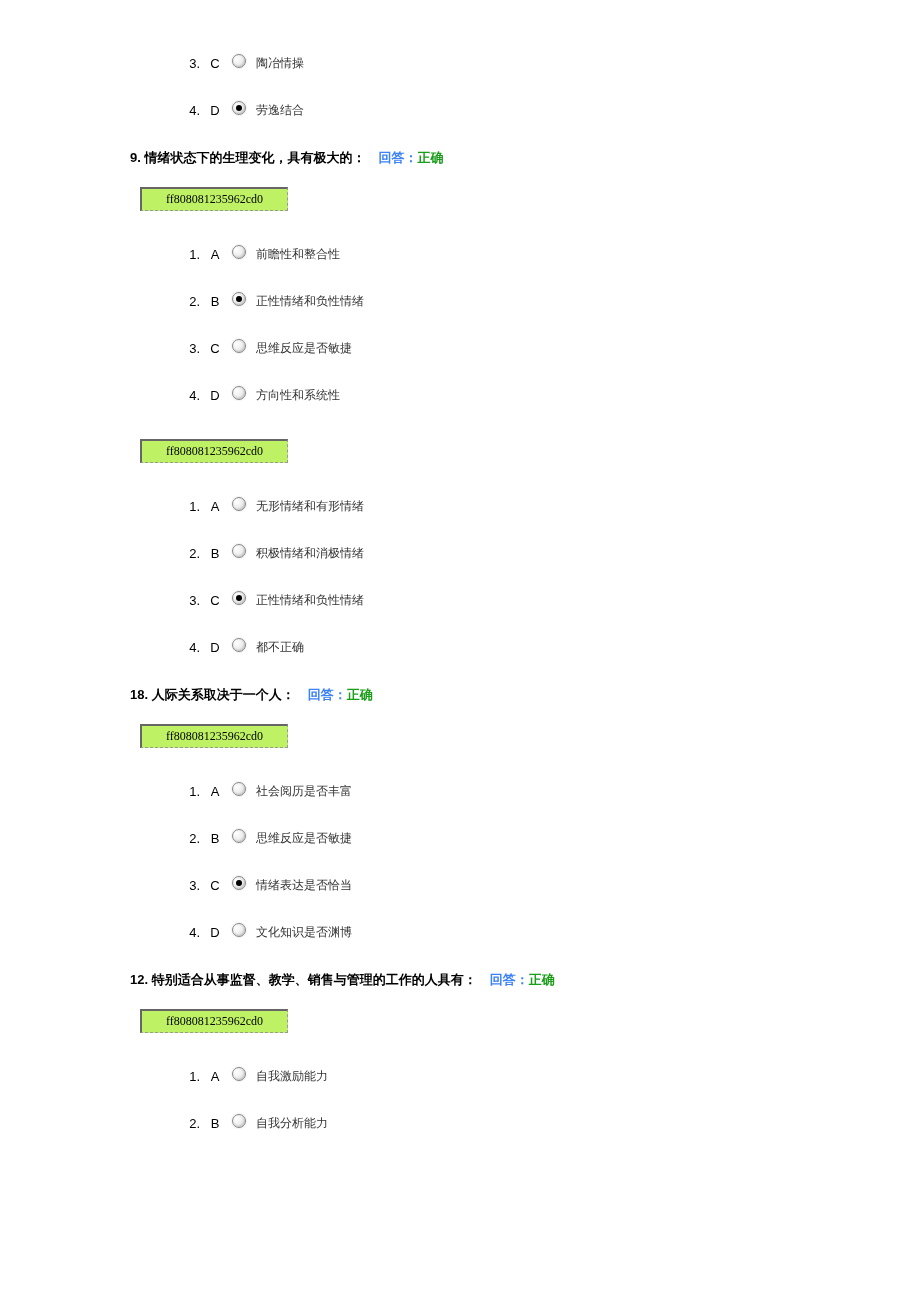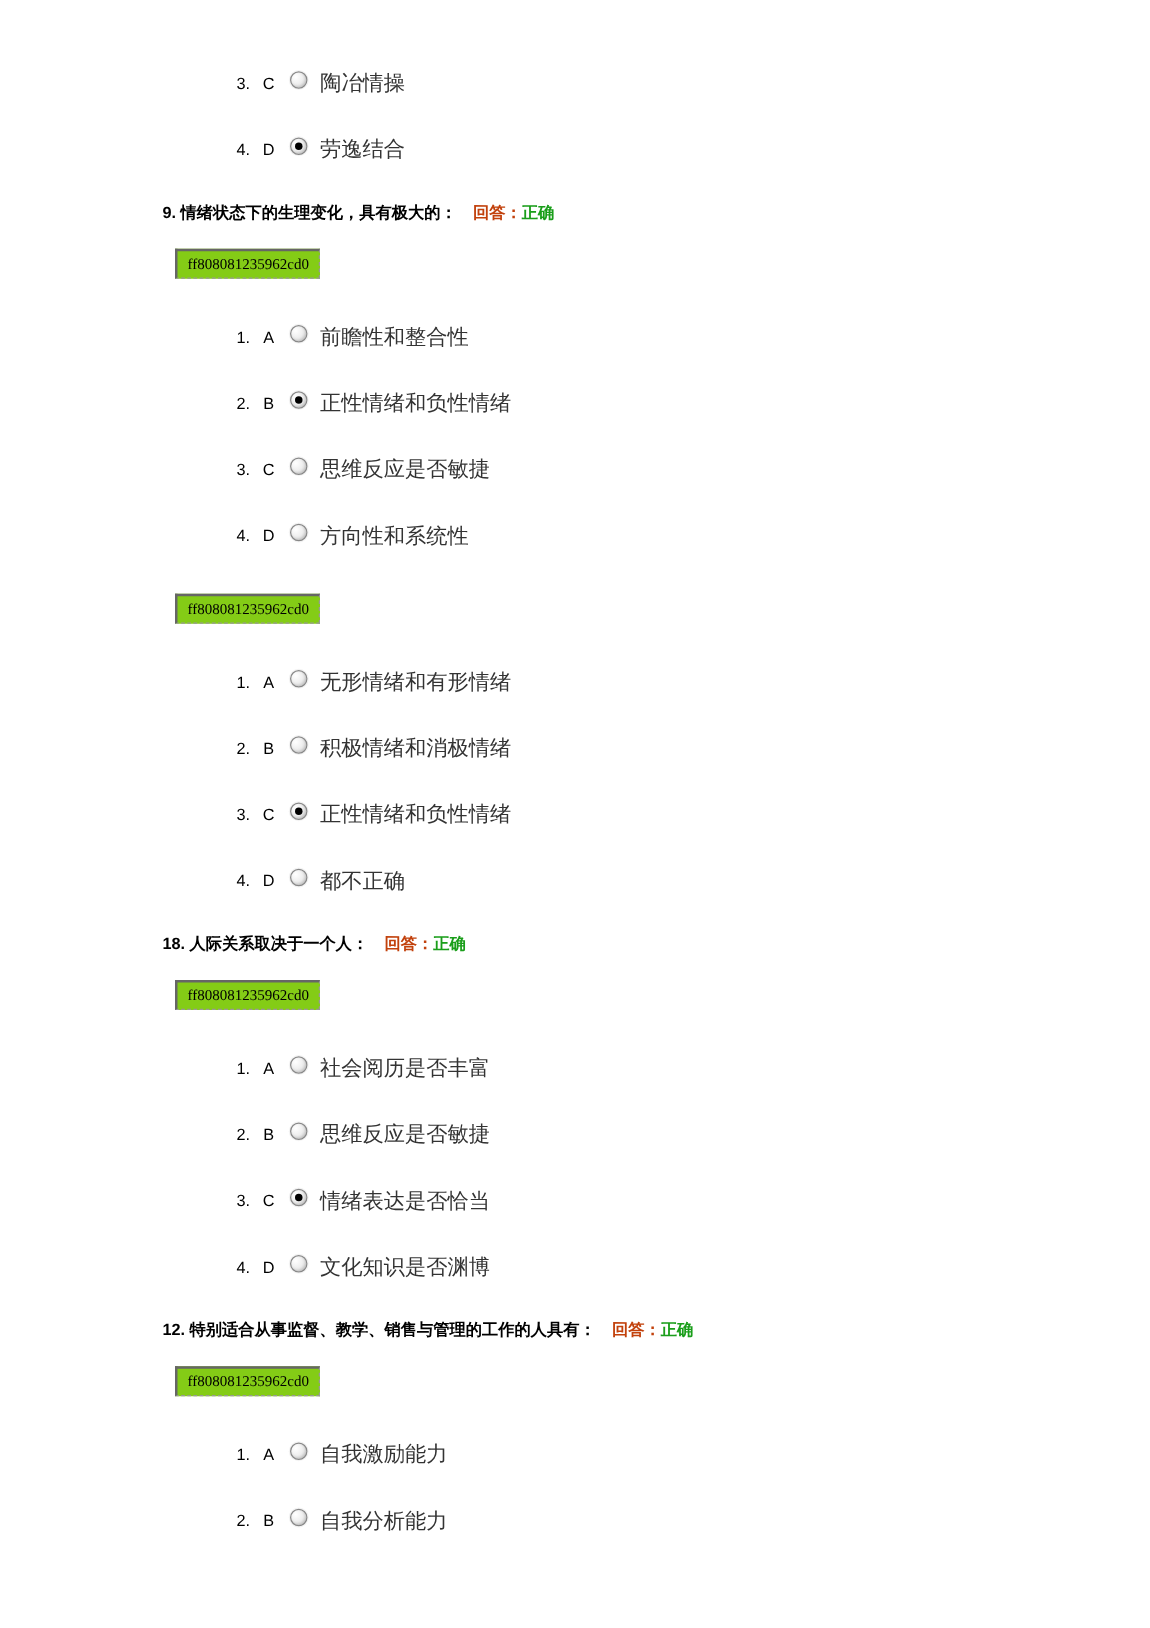--- a/index.html
+++ b/index.html
@@ -47,47 +47,47 @@
       content: "";
       position: absolute;
       width: 6px;
       height: 6px;
       background: #000;
       border-radius: 50%;
       top: 3px;
       left: 3px;
     }
     .option-text {
-      font-size: 17px;
+      font-size: 12px;
       color: #333;
     }
     .question-header {
       font-size: 13px;
       font-weight: bold;
       margin: 10px 0 15px 0;
     }
     .answer-label {
-      color: #c2410c;
+      color: #3b82f6;
       font-weight: bold;
     }
     .answer-value {
       color: #1a9e1a;
       font-weight: bold;
       text-align: center;
     }
     .id-box {
       display: inline-block;
       border: 1px dashed #999;
       border-left: 2px solid #666;
       border-top: 2px solid #666;
-      padding: 3px 8px;
+      padding: 3px 24px;
       margin: 5px 0 20px 10px;
       font-size: 12px;
       font-family: "Times New Roman", serif;
-      background: #84cc16;
+      background: #bef264;
     }
   </style>
 </head>
 <body>
 
 <div class="content">
 
   <div>
     <div class="option-row">
       <span class="option-number">3.</span>

